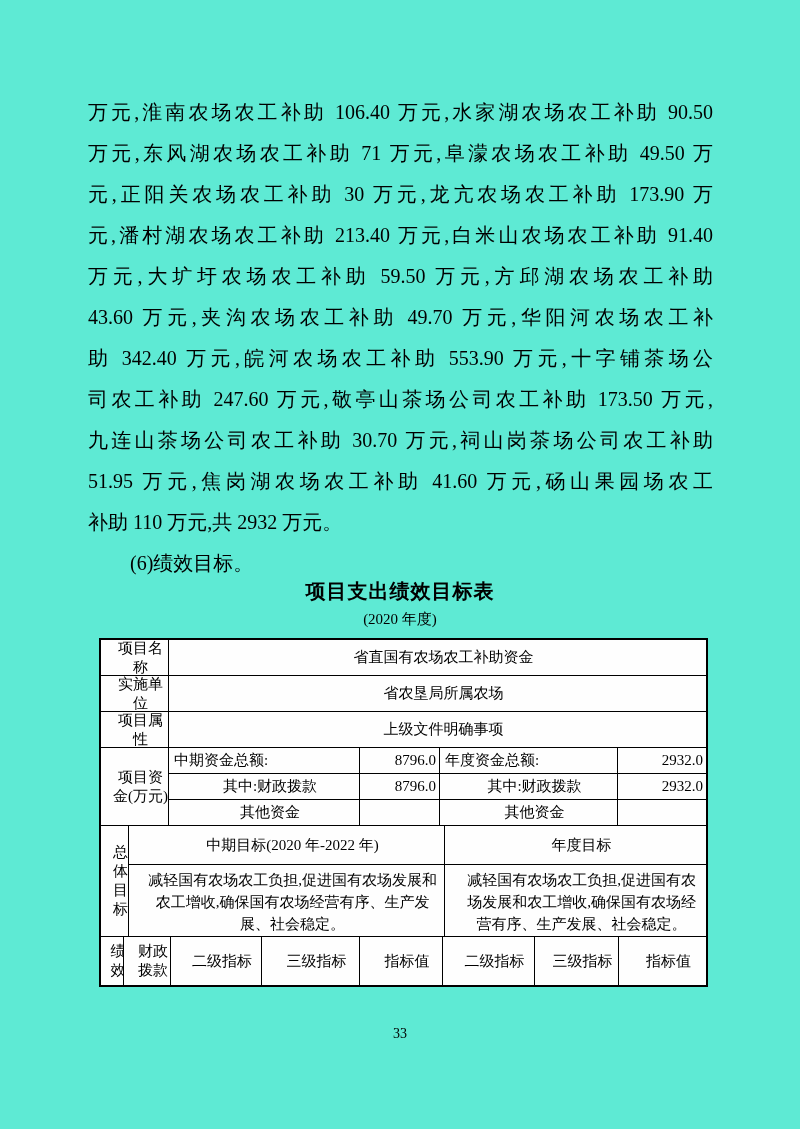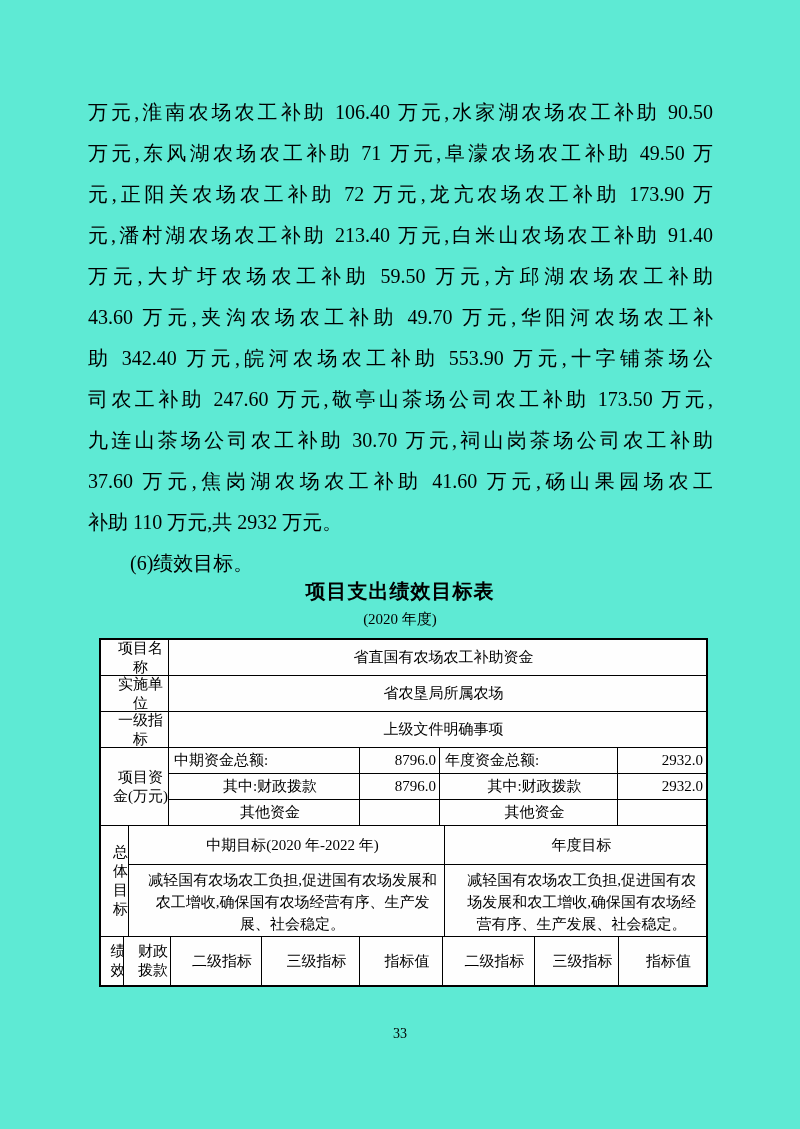--- a/index.html
+++ b/index.html
@@ -86,47 +86,47 @@
   }
 </style>
 </head>
 <body>
 
 <div class="page">
 
   <div class="body-text">
     <div class="bline just">万元,淮南农场农工补助 106.40 万元,水家湖农场农工补助 90.50</div>
     <div class="bline just">万元,东风湖农场农工补助 71 万元,阜濛农场农工补助 49.50 万</div>
-    <div class="bline just">元,正阳关农场农工补助 72 万元,龙亢农场农工补助 173.90 万</div>
+    <div class="bline just">元,正阳关农场农工补助 30 万元,龙亢农场农工补助 173.90 万</div>
     <div class="bline just">元,潘村湖农场农工补助 213.40 万元,白米山农场农工补助 91.40</div>
     <div class="bline just">万元,大圹圩农场农工补助 59.50 万元,方邱湖农场农工补助</div>
     <div class="bline just">43.60 万元,夹沟农场农工补助 49.70 万元,华阳河农场农工补</div>
     <div class="bline just">助 342.40 万元,皖河农场农工补助 553.90 万元,十字铺茶场公</div>
     <div class="bline just">司农工补助 247.60 万元,敬亭山茶场公司农工补助 173.50 万元,</div>
     <div class="bline just">九连山茶场公司农工补助 30.70 万元,祠山岗茶场公司农工补助</div>
-    <div class="bline just">37.60 万元,焦岗湖农场农工补助 41.60 万元,砀山果园场农工</div>
+    <div class="bline just">51.95 万元,焦岗湖农场农工补助 41.60 万元,砀山果园场农工</div>
     <div class="bline">补助 110 万元,共 2932 万元。</div>
     <div class="bline indent">(6)绩效目标。</div>
   </div>
 
   <div class="tbl-title">项目支出绩效目标表</div>
   <div class="tbl-subtitle">(2020 年度)</div>
 
   <div class="doc-table">
 
     <div class="t-row" style="height:36px">
       <div class="tc" style="width:68px">项目名称</div>
       <div class="tc no-br" style="flex:1">省直国有农场农工补助资金</div>
     </div>
     <div class="t-row" style="height:36px">
       <div class="tc" style="width:68px">实施单位</div>
       <div class="tc no-br" style="flex:1">省农垦局所属农场</div>
     </div>
     <div class="t-row" style="height:36px">
-      <div class="tc" style="width:68px">一级指标</div>
+      <div class="tc" style="width:68px">项目属性</div>
       <div class="tc no-br" style="flex:1">上级文件明确事项</div>
     </div>
 
     <div class="t-row" style="height:78px">
       <div class="tc" style="width:68px">
         <span class="wrapnarrow" style="width:62px">项目资金(万元)</span>
       </div>
       <div class="col" style="flex:1">
         <div class="t-row" style="height:26px">
           <div class="tc al" style="width:191px">中期资金总额:</div>

